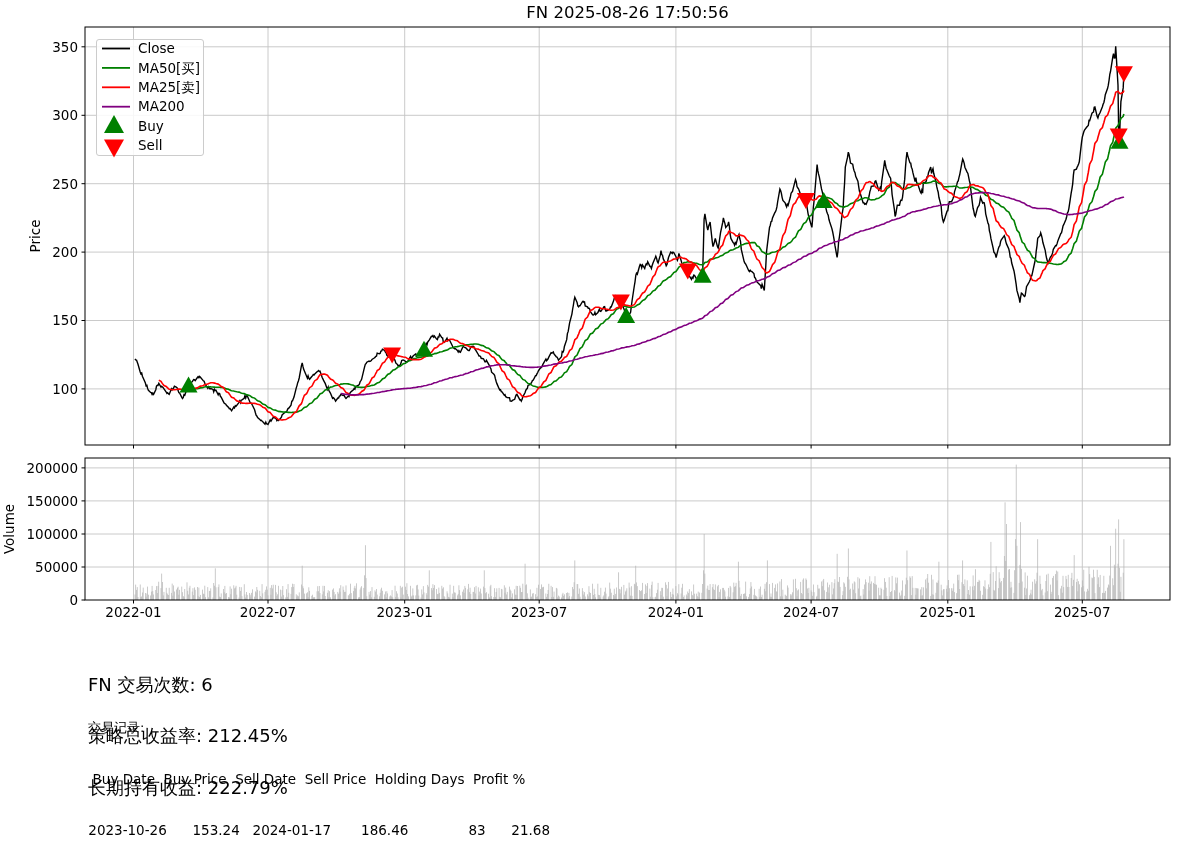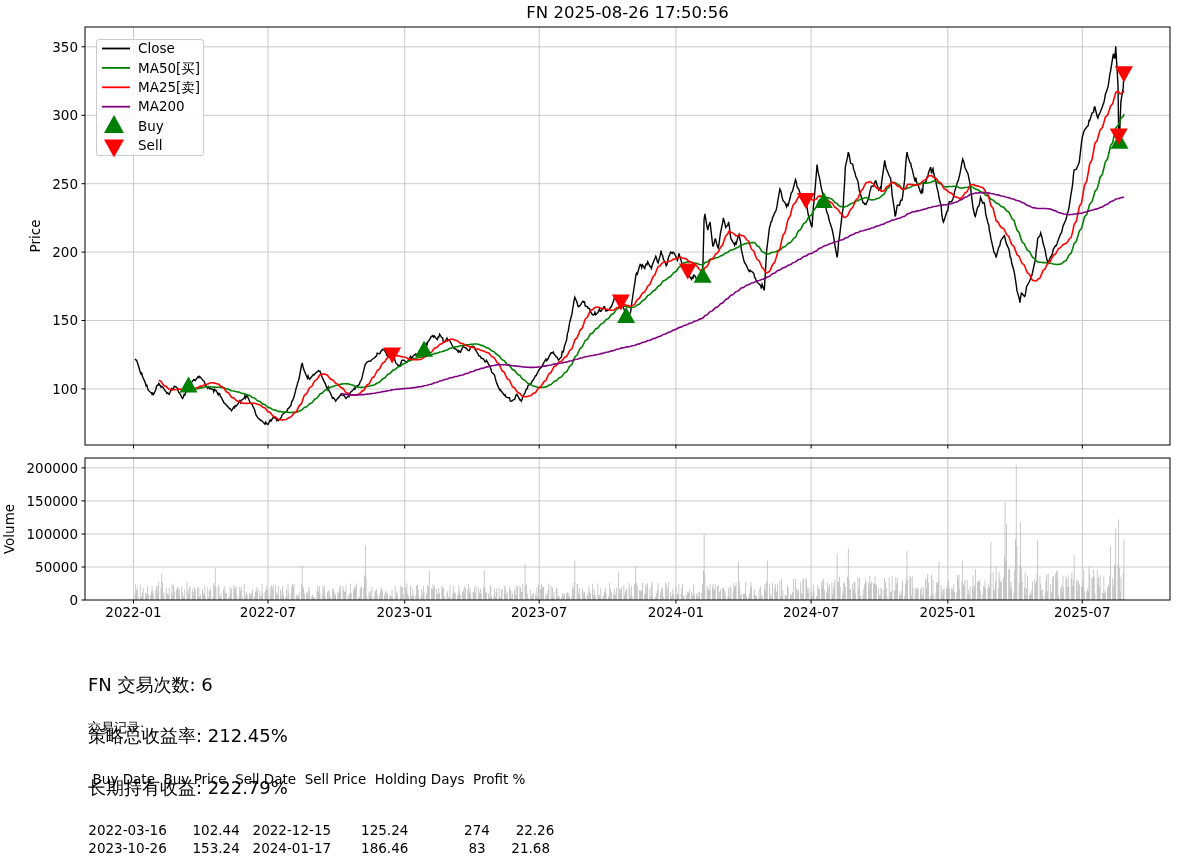--- a/index.html
+++ b/index.html
@@ -1097,15 +1097,15 @@
   <div class="stats">
     <div>FN 交易次数: 6</div>
     <div>策略总收益率: 212.45%</div>
     <div>长期持有收益: 222.79%</div>
   </div>
 
   <div class="records-heading">交易记录:</div>
 
   <div class="records-body">
     <div>  Buy Date  Buy Price  Sell Date  Sell Price  Holding Days  Profit %</div>
-    <div id="rows"><div> 2022-03-16      102.44   2022-12-15       125.24             274      22.26</div><div> 2023-10-26      153.24   2024-01-17       186.46              83      21.68</div></div>
+    <div id="rows"><div> 2023-10-26      153.24   2024-01-17       186.46              83      21.68</div></div>
   </div>
 </div>
 
 </body></html>

